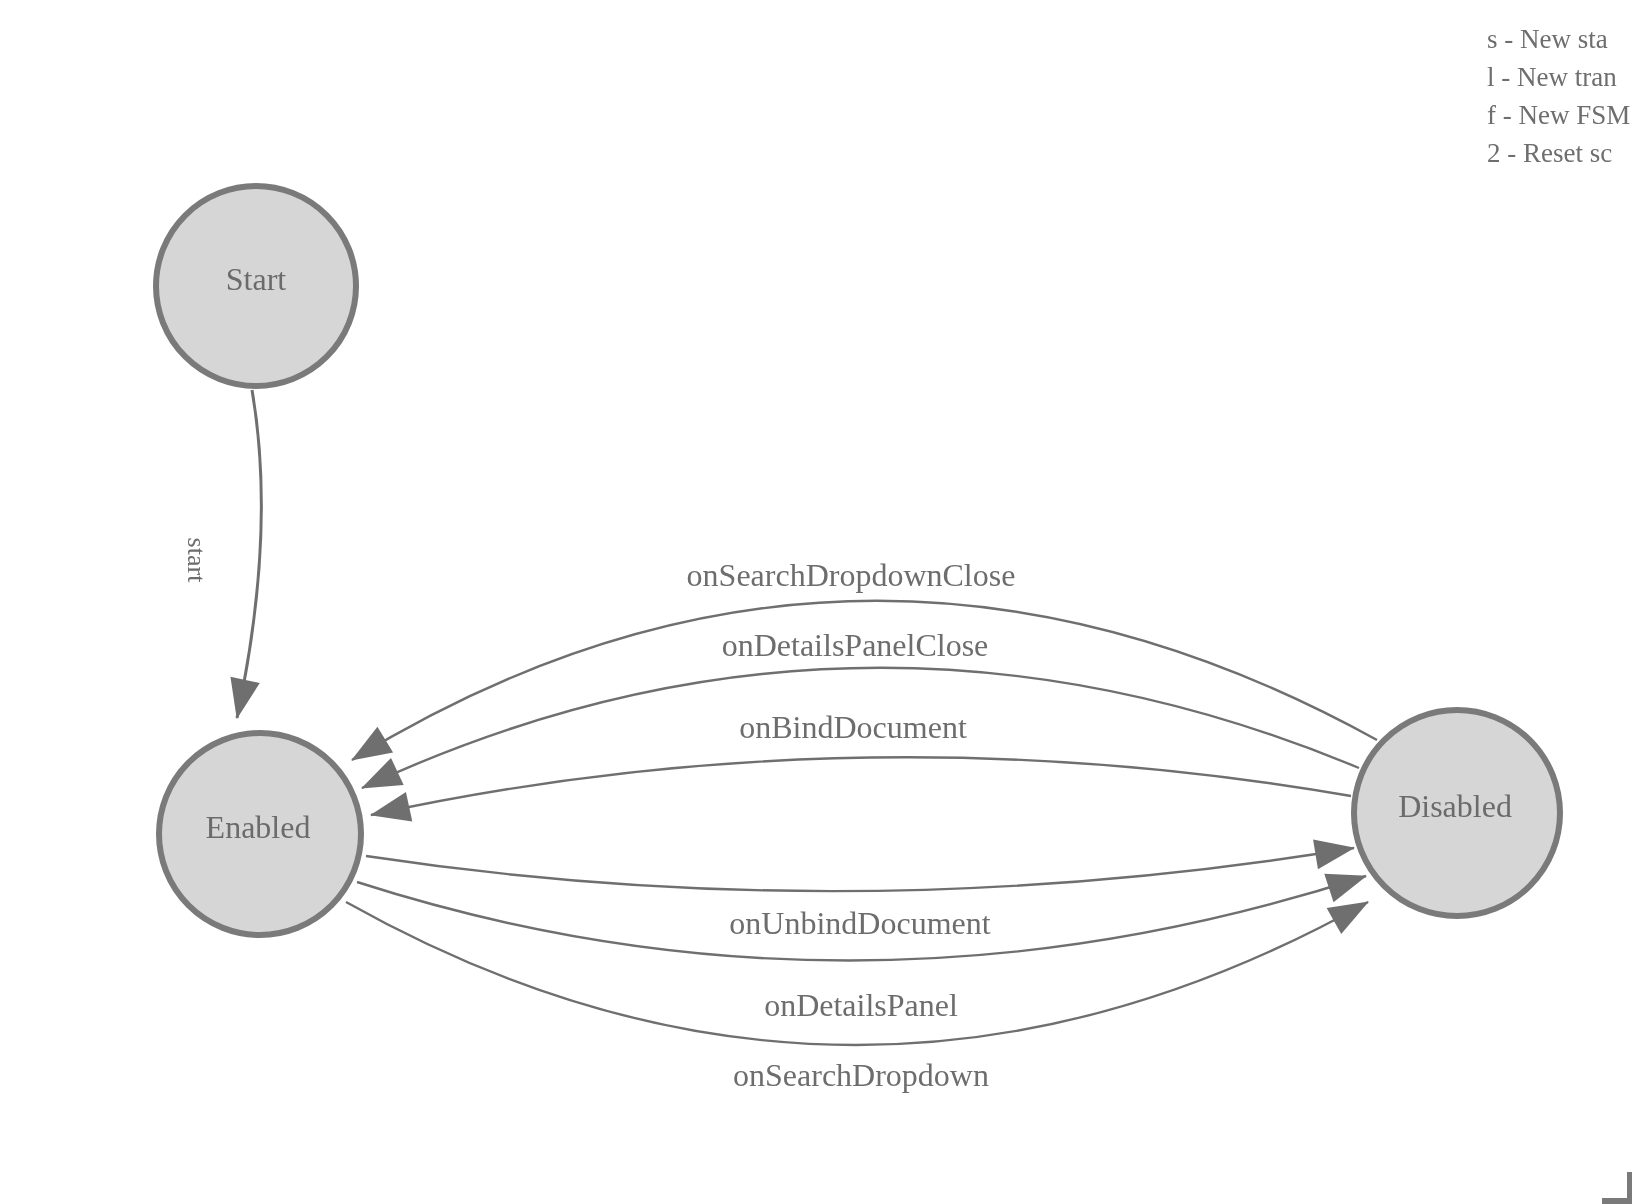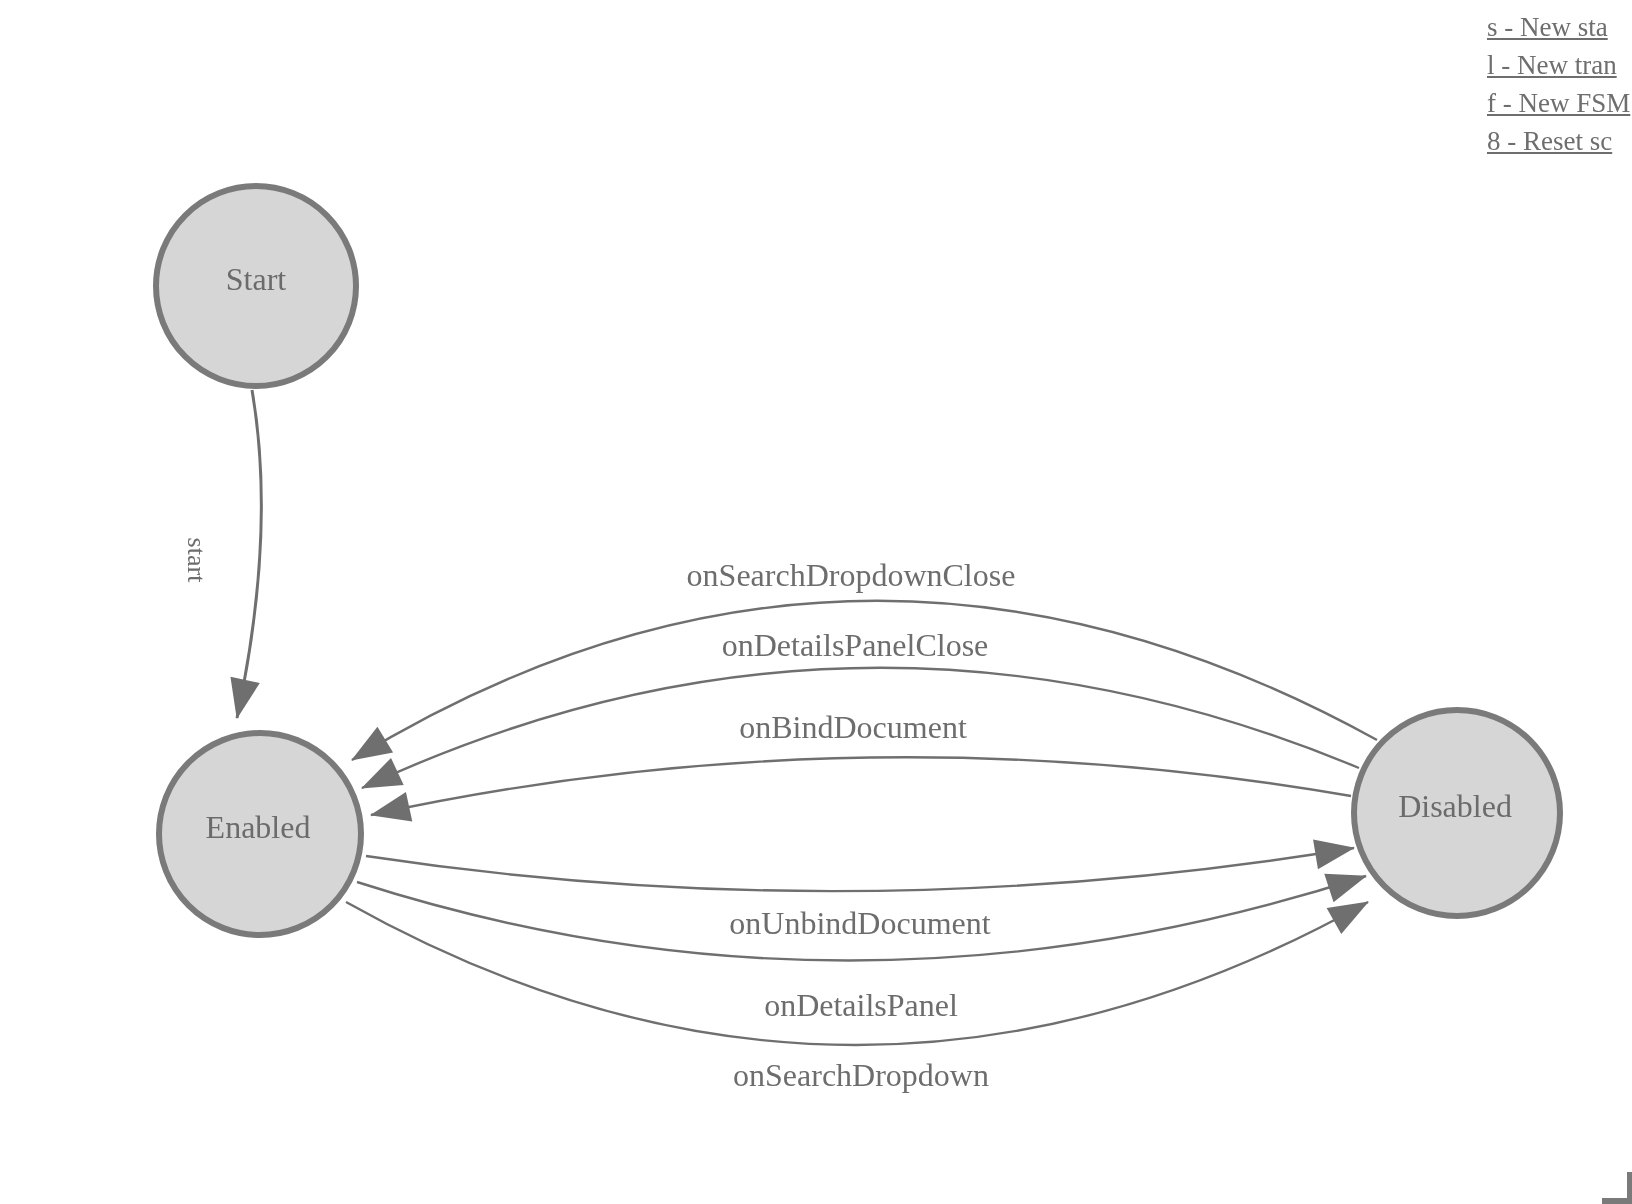--- a/index.html
+++ b/index.html
@@ -45,26 +45,25 @@
     font-size: 32px;
     text-anchor: middle;
     font-family: "Liberation Serif", "DejaVu Serif", serif;
   }
   .edge-label.small {
     font-size: 26px;
   }
   .legend {
     position: absolute;
     left: 1487px;
-    top: 8px;
+    top: 20px;
     color: #6e6e6e;
     font-size: 27px;
     line-height: 38px;
     white-space: nowrap;
-    text-decoration: underline;
   }
   .legend div {
     height: 38px;
   }
   .corner-marker {
     fill: #7a7a7a;
   }
 </style>
 </head>
 <body>
@@ -116,16 +115,16 @@
     <g>
       <rect class="corner-marker" x="1602" y="1198" width="30" height="6"></rect>
       <rect class="corner-marker" x="1627" y="1172" width="5" height="32"></rect>
     </g>
   </svg>
 
   <div class="legend">
     <div>s - New sta</div>
     <div>l - New tran</div>
     <div>f - New FSM</div>
-    <div>8 - Reset sc</div>
+    <div>2 - Reset sc</div>
   </div>
 
 </div>
 
 </body></html>

